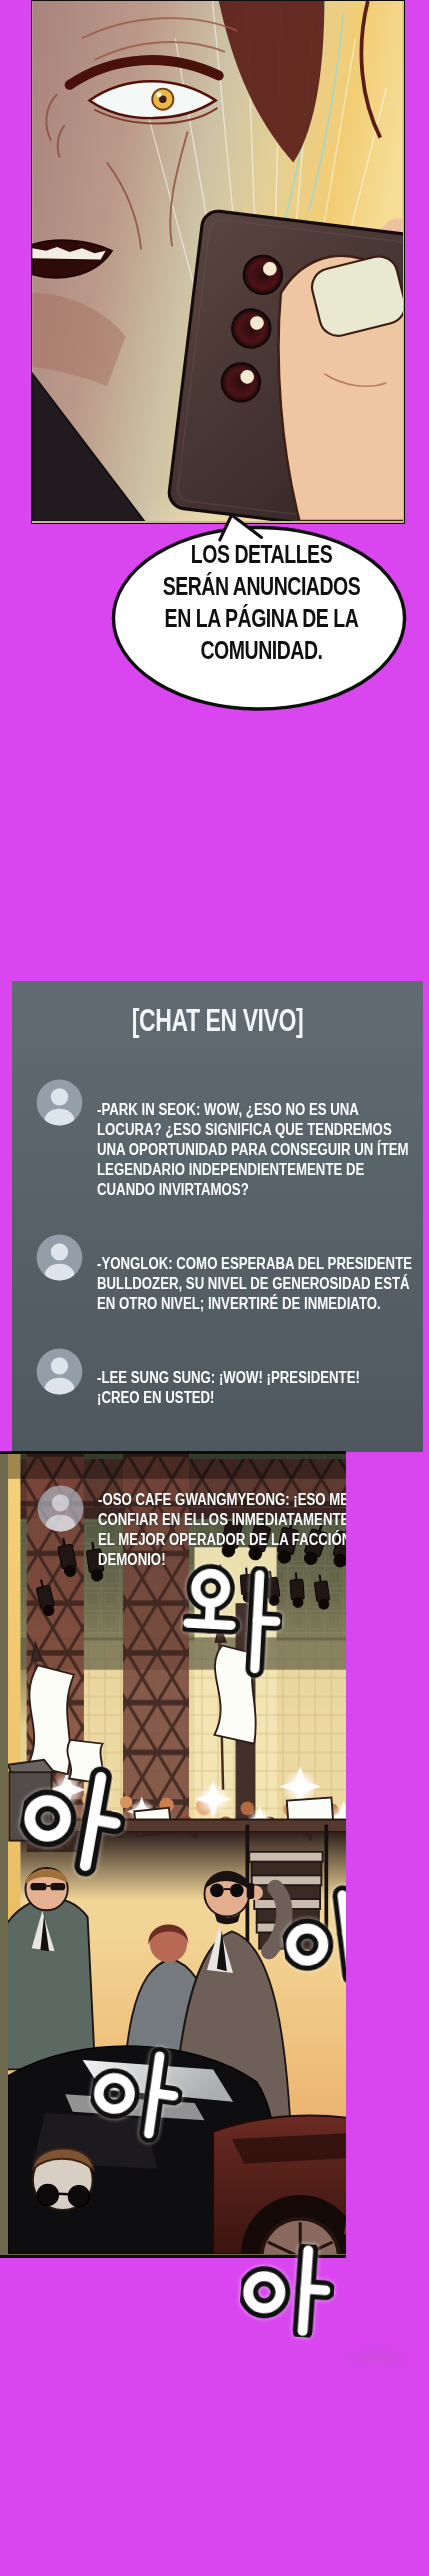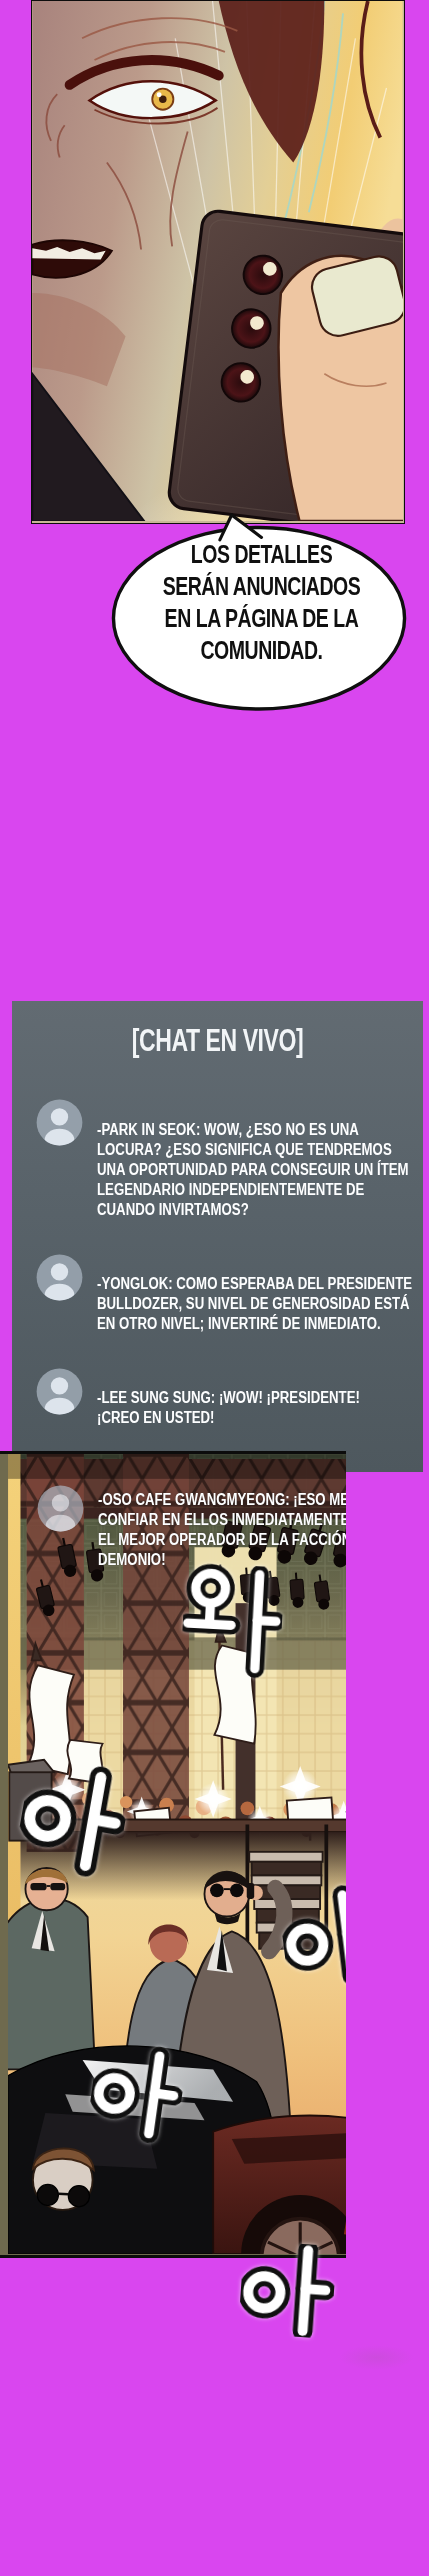--- a/index.html
+++ b/index.html
@@ -7,21 +7,21 @@
         font-family:"Liberation Sans","DejaVu Sans",sans-serif;}
   .abs{position:absolute;}
   
   .panel-face{left:30.5px;top:0;width:374px;height:524px;border:1.9px solid #0e0d0d;box-sizing:border-box;overflow:hidden;background:#c9b896;}
   
   .bubble-svg{left:106px;top:505px;width:311px;height:224px;z-index:3;}
   .bubble-text{left:106px;top:538px;width:311px;z-index:4;text-align:center;white-space:pre;
     font-weight:bold;font-size:25px;line-height:32px;color:#101010;letter-spacing:-0.6px;
     transform:scaleX(0.78);transform-origin:50% 0;}
   
-  .chat-panel{left:12.4px;top:981px;width:411px;height:471px;background:linear-gradient(180deg,#626b72 0%,#59636a 40%,#4e585e 100%);margin-top:20px;}
+  .chat-panel{left:12.4px;top:981px;width:411px;height:471px;background:linear-gradient(180deg,#626b72 0%,#59636a 40%,#4e585e 100%);}
   .chat-header{position:absolute;left:0;top:22px;width:100%;text-align:center;color:#f2f5f7;
     font-weight:bold;font-size:32px;line-height:35px;letter-spacing:-0.6px;transform:scaleX(0.72);}
   .chat-msg-text{position:absolute;white-space:pre;color:#fdfeff;font-weight:bold;font-size:17.4px;
     line-height:20px;letter-spacing:0;transform:scaleX(0.76);transform-origin:0 0;}
   .avatar{position:absolute;width:47px;height:47px;}
   
   .panel-stage{left:0;top:1451px;width:346px;height:807px;border-top:3.7px solid #0c0c0c;border-bottom:3.1px solid #0c0c0c;box-sizing:border-box;overflow:hidden;background:#6f6a4e;padding-left:8px;}
   .overlay-msg{z-index:6;}
   .overlay-msg .chat-msg-text{text-shadow:0 0 3.7px rgba(40,40,40,.55);}
   .sfx{position:absolute;z-index:7;filter:drop-shadow(0 0 1.9px rgba(255,255,255,.65));}

